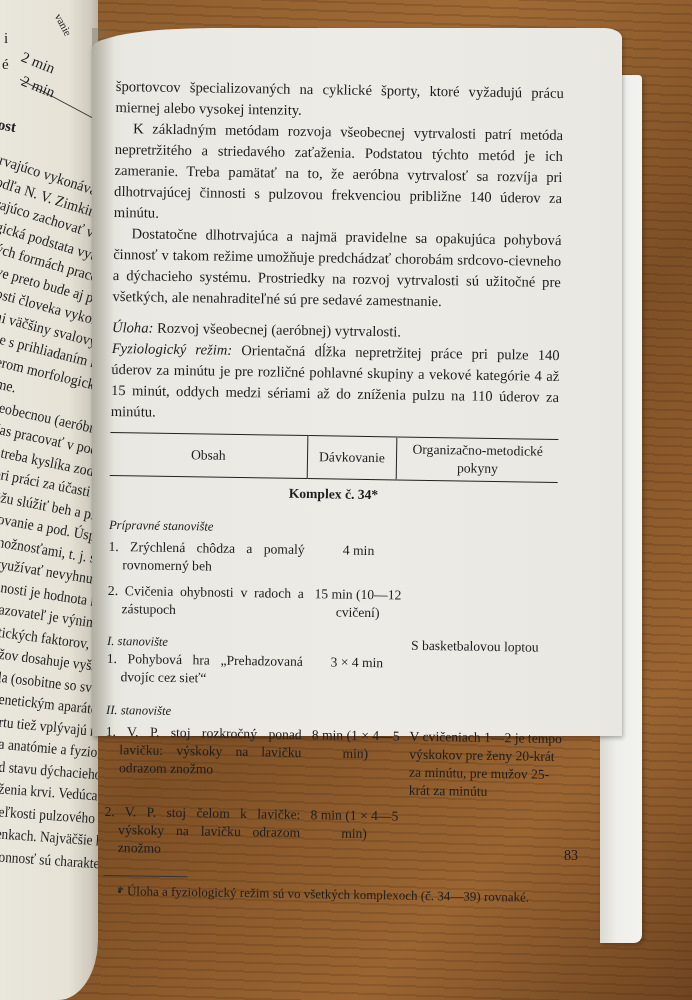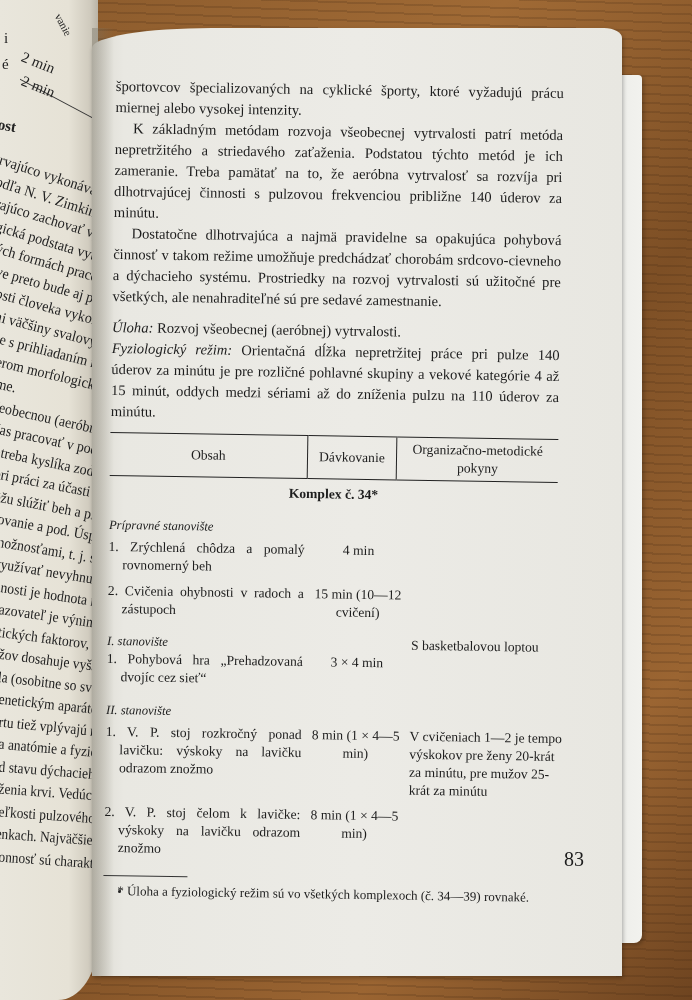--- a/index.html
+++ b/index.html
@@ -29,21 +29,21 @@
   }
   
   .page-stack {
     position:absolute; left:600px; top:75px; width:42px; height:868px;
     background: linear-gradient(90deg,#d9d8d2,#eeeeea 40%,#f2f2ee);
     border-radius: 0 4px 8px 0;
     box-shadow: 2px 2px 4px rgba(0,0,0,0.25);
   }
   
   .main-page {
-    position:absolute; left:92px; top:28px; width:530px; height:948px;
+    position:absolute; left:92px; top:28px; width:530px; height:708px;
     background: linear-gradient(90deg,#dcdad2 0%,#e9e8e2 6%,#ecebe6 50%,#e8e7e1 100%);
     border-top-left-radius: 120px 20px;
     border-top-right-radius: 18px 10px;
     box-shadow: 1px 2px 4px rgba(0,0,0,0.3);
   }
   .spine-shadow {
     position:absolute; left:0; top:0; width:22px; height:100%;
     background: linear-gradient(90deg, rgba(120,115,100,0.45), rgba(120,115,100,0));
   }
   .content {
@@ -64,21 +64,21 @@
   }
   table.head td + td { border-left:1.2px solid #222; }
   .komplex { text-align:center; font-weight:bold; font-size:13.6px; margin:4px 0 14px; }
   .section { font-style:italic; font-size:12.6px; margin:6px 0 2px; }
   .row { display:grid; grid-template-columns: 196px 96px 156px; column-gap:6px; font-size:13.6px; line-height:18px; margin-bottom:8px; }
   .row .c1 { text-align:justify; padding-left:14px; text-indent:-14px; }
   .row .c2 { text-align:center; }
   .row .c3 { text-align:left; }
   .fn-rule { width:84px; border-top:1px solid #333; margin:18px 0 6px; }
   .footnote { font-size:13px; line-height:18px; text-indent:14px; text-align:justify; }
-  .page-number { position:absolute; left:472px; top:820px; font-size:20px; color:#1d1d1d; }
+  .page-number { position:absolute; left:472px; top:820px; font-size:14px; color:#1d1d1d; }
   .speck { position:absolute; width:3px; height:3px; border-radius:50%; background:#222; }
 </style>
 </head>
 <body>
 
 <div class="wood-grain"></div>
 
 <div class="left-page">
   <div class="left-table-lines"></div>
   <span class="ltext" style="top:8px;left:58px;font-size:11px;transform:rotate(62deg);">vanie</span>

